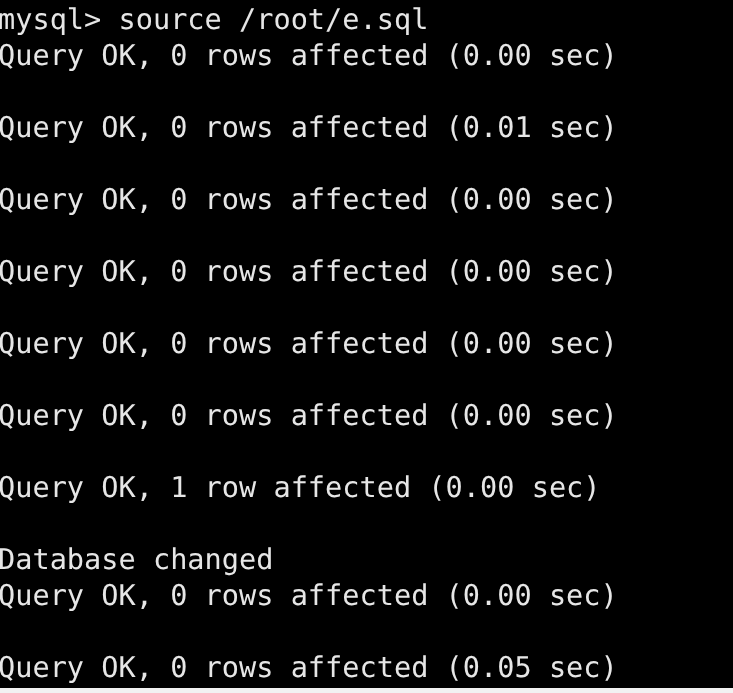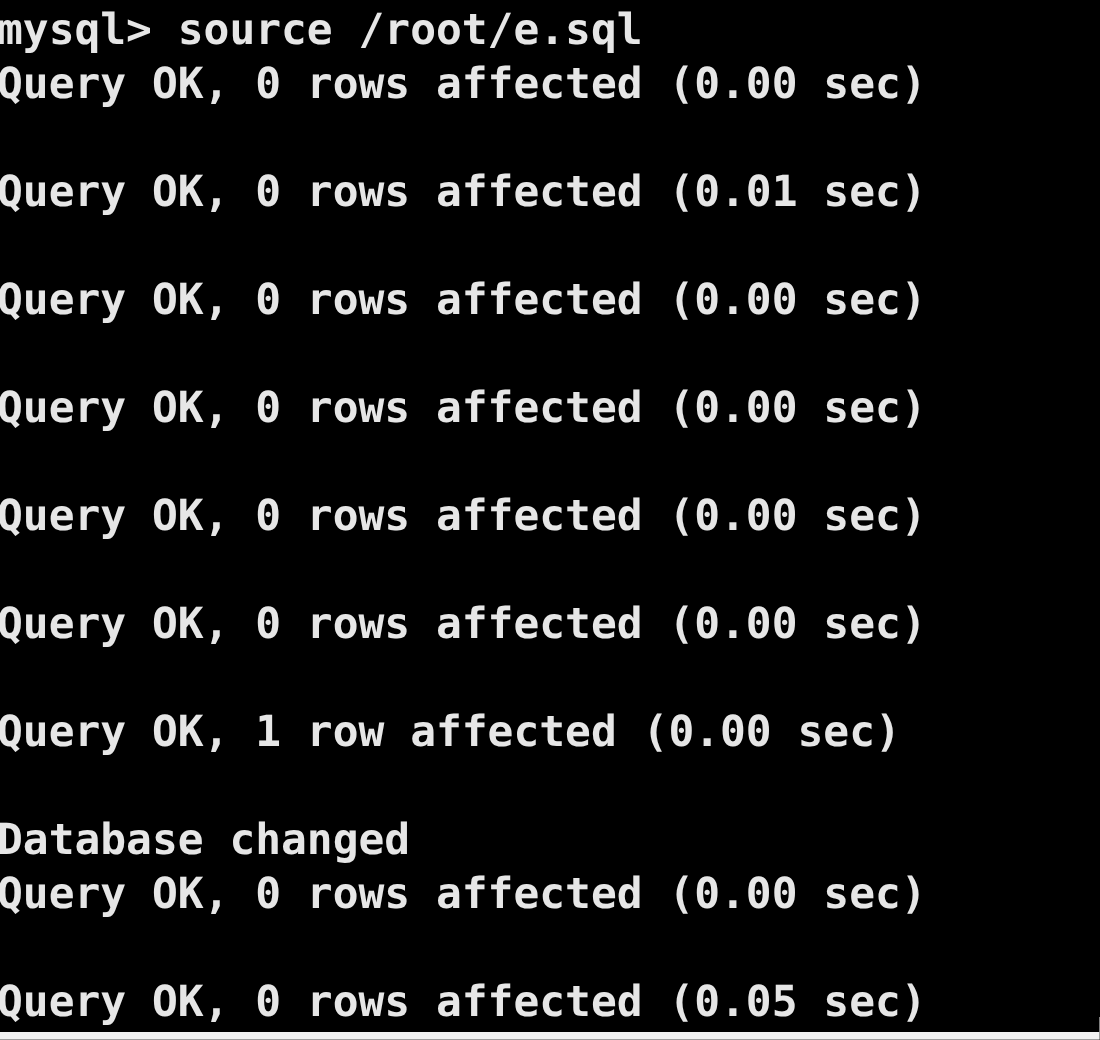--- a/index.html
+++ b/index.html
@@ -8,21 +8,20 @@
     background: #ffffff;
   }
 
   #terminal-window {
     position: relative;
     width: 733px;
     height: 693px;
     background: #000000;
     overflow: hidden;
     font-family: "DejaVu Sans Mono", "Liberation Mono", monospace;
-    font-weight: bold;
   }
 
   #terminal-screen {
     position: absolute;
     left: 0;
     top: 0;
     width: 733px;
     height: 688px;
     background: #000000;
     overflow: hidden;

